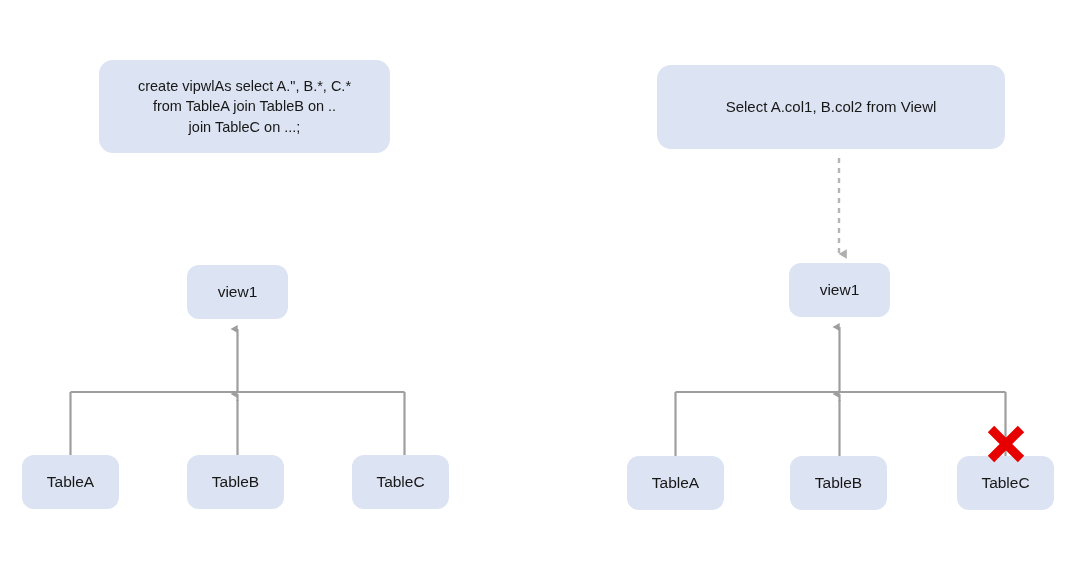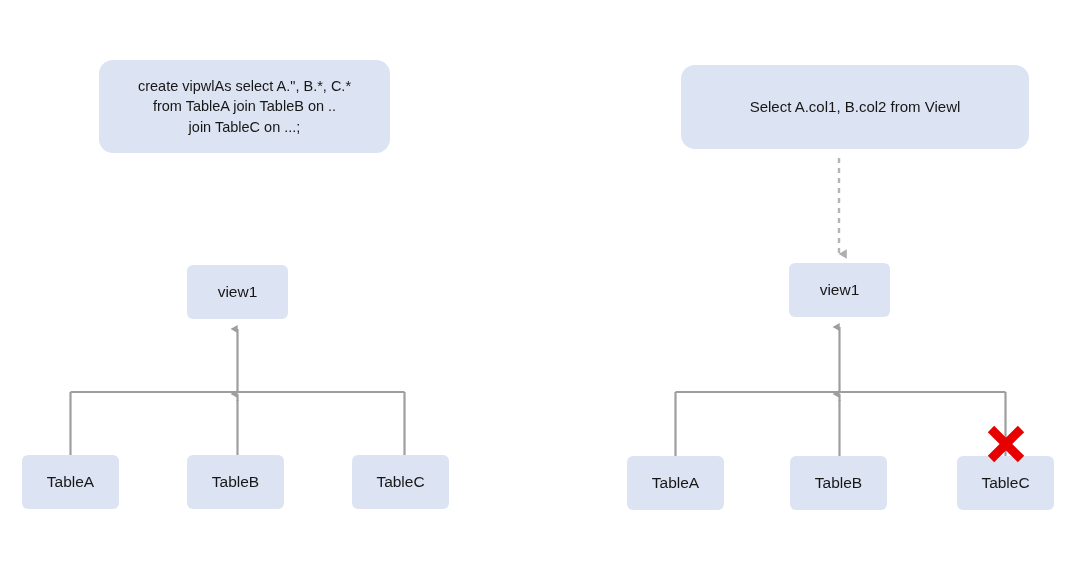--- a/index.html
+++ b/index.html
@@ -19,21 +19,21 @@
   #canvas {
     position: absolute;
     left: 0;
     top: 0;
     width: 1080px;
     height: 580px;
   }
   .node {
     position: absolute;
     background: #dce3f2;
-    border-radius: 6px;
+    border-radius: 12px;
     display: flex;
     align-items: center;
     justify-content: center;
     box-sizing: border-box;
     text-align: center;
     line-height: 1.42;
     color: #171717;
   }
   .node-label {
     display: block;
@@ -58,21 +58,21 @@
     left: 187px; top: 455px; width: 97px; height: 54px;
     font-size: 15.5px;
   }
   #left-table-c {
     left: 352px; top: 455px; width: 97px; height: 54px;
     font-size: 15.5px;
   }
 
   
   #right-sql-box {
-    left: 681px; top: 65px; width: 348px; height: 84px;
+    left: 657px; top: 65px; width: 348px; height: 84px;
     border-radius: 14px;
     font-size: 15px;
   }
   #right-view-node {
     left: 789px; top: 263px; width: 101px; height: 54px;
     font-size: 15.5px;
   }
   #right-table-a {
     left: 627px; top: 456px; width: 97px; height: 54px;
     font-size: 15.5px;

